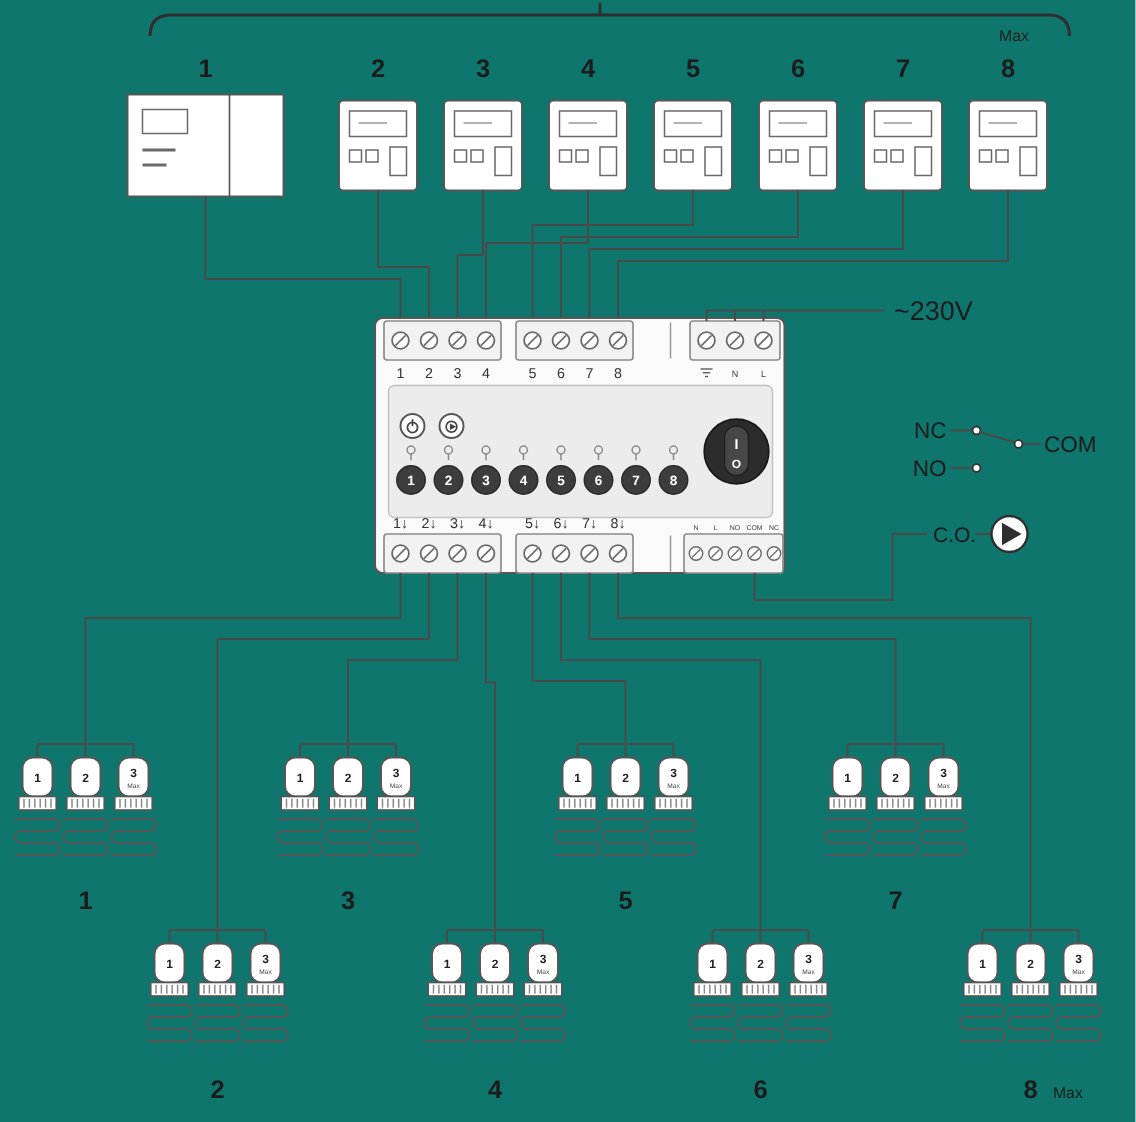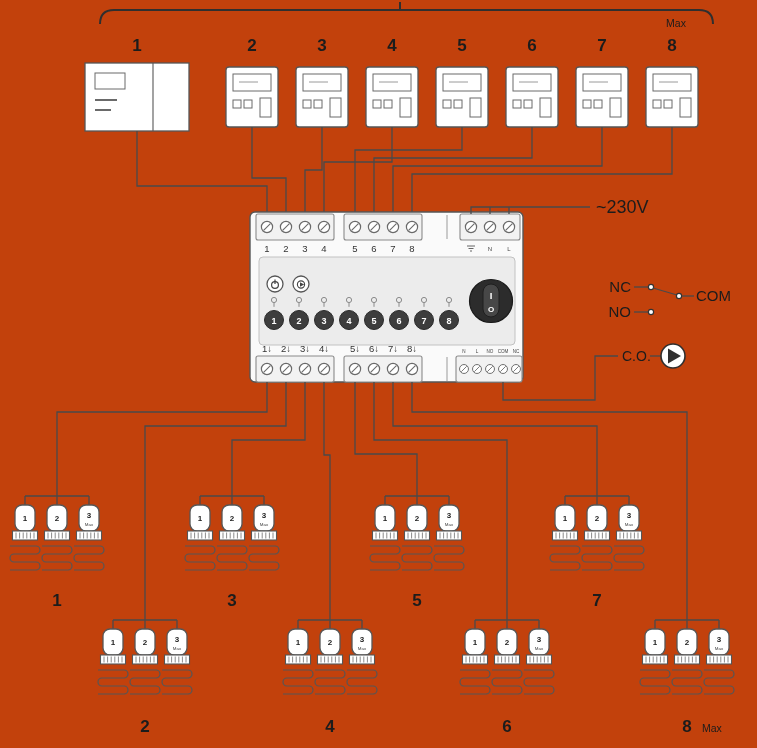--- a/index.html
+++ b/index.html
@@ -1,16 +1,16 @@
 <!DOCTYPE html>
 <html><head>
 <meta charset="utf-8">
 <style>
   html,body{margin:0;padding:0;background:#ffffff}
-  .stage{position:relative;width:757px;height:748px;background:#c2410c;overflow:hidden}
+  .stage{position:relative;width:757px;height:748px;background:#0f766e;overflow:hidden}
   svg{font-family:"Liberation Sans","DejaVu Sans",sans-serif;display:block}
   .wire{stroke:#4a4a4a;stroke-width:1.3;fill:none}
   .brk{stroke:#2f2f2f;stroke-width:2;fill:none}
   .comp{fill:#ffffff;stroke:#565656;stroke-width:1.3}
   .inner{fill:#ffffff;stroke:#6a6a6a;stroke-width:1}
   .strip{fill:#f2f2f2;stroke:#8a8a8a;stroke-width:1.1}
   .num{font-size:17px;font-weight:bold;fill:#1c1c1c;text-anchor:middle}
   .tlabel{font-size:9.5px;fill:#333;text-anchor:middle}
   .mains{font-size:6px;fill:#444;text-anchor:middle}
   .tiny{font-size:4.6px;fill:#444;text-anchor:middle}

